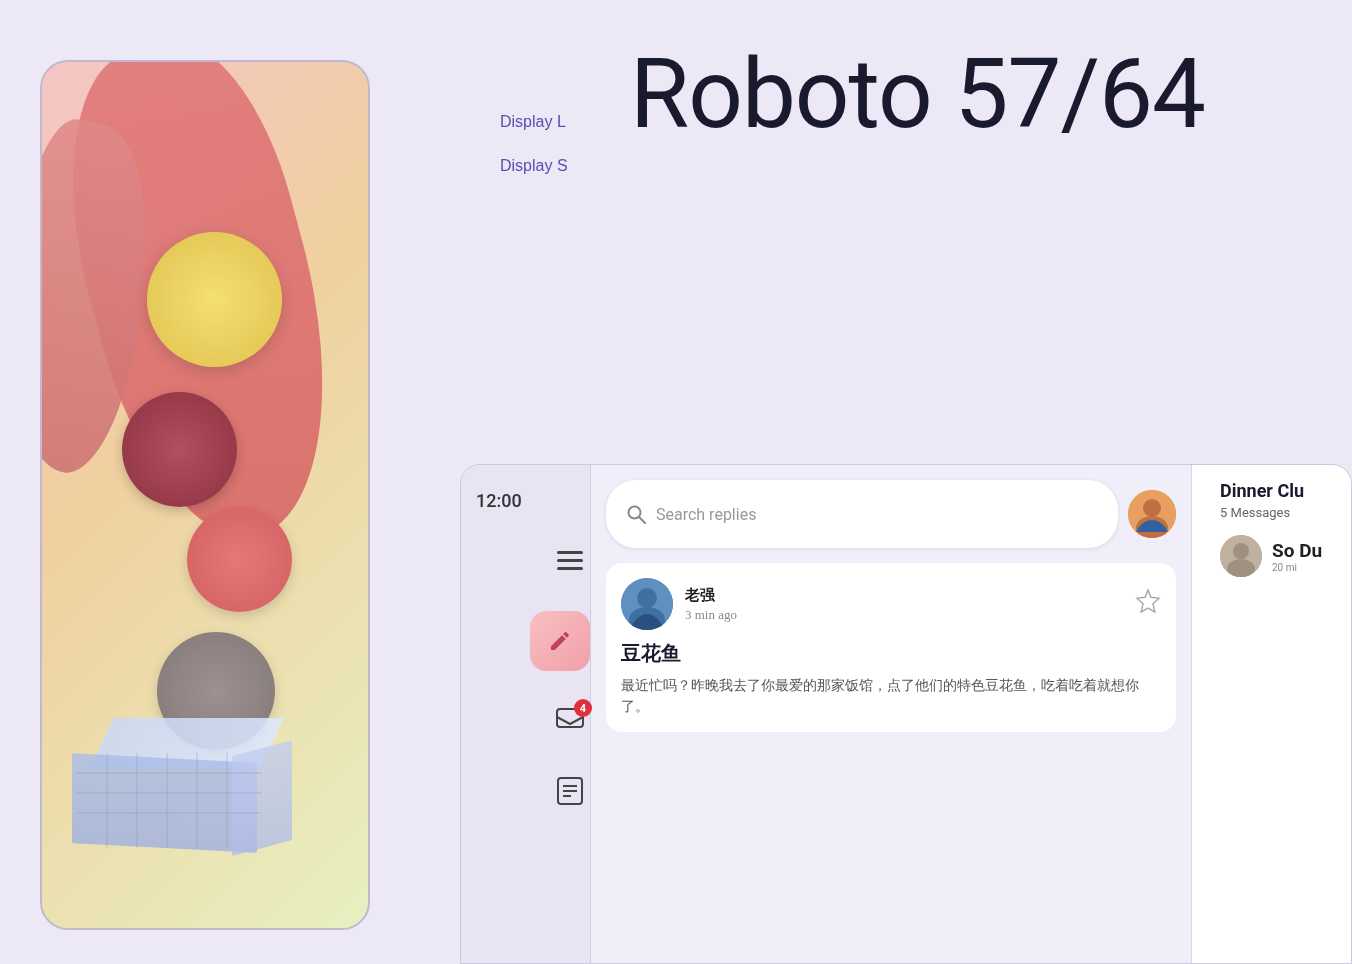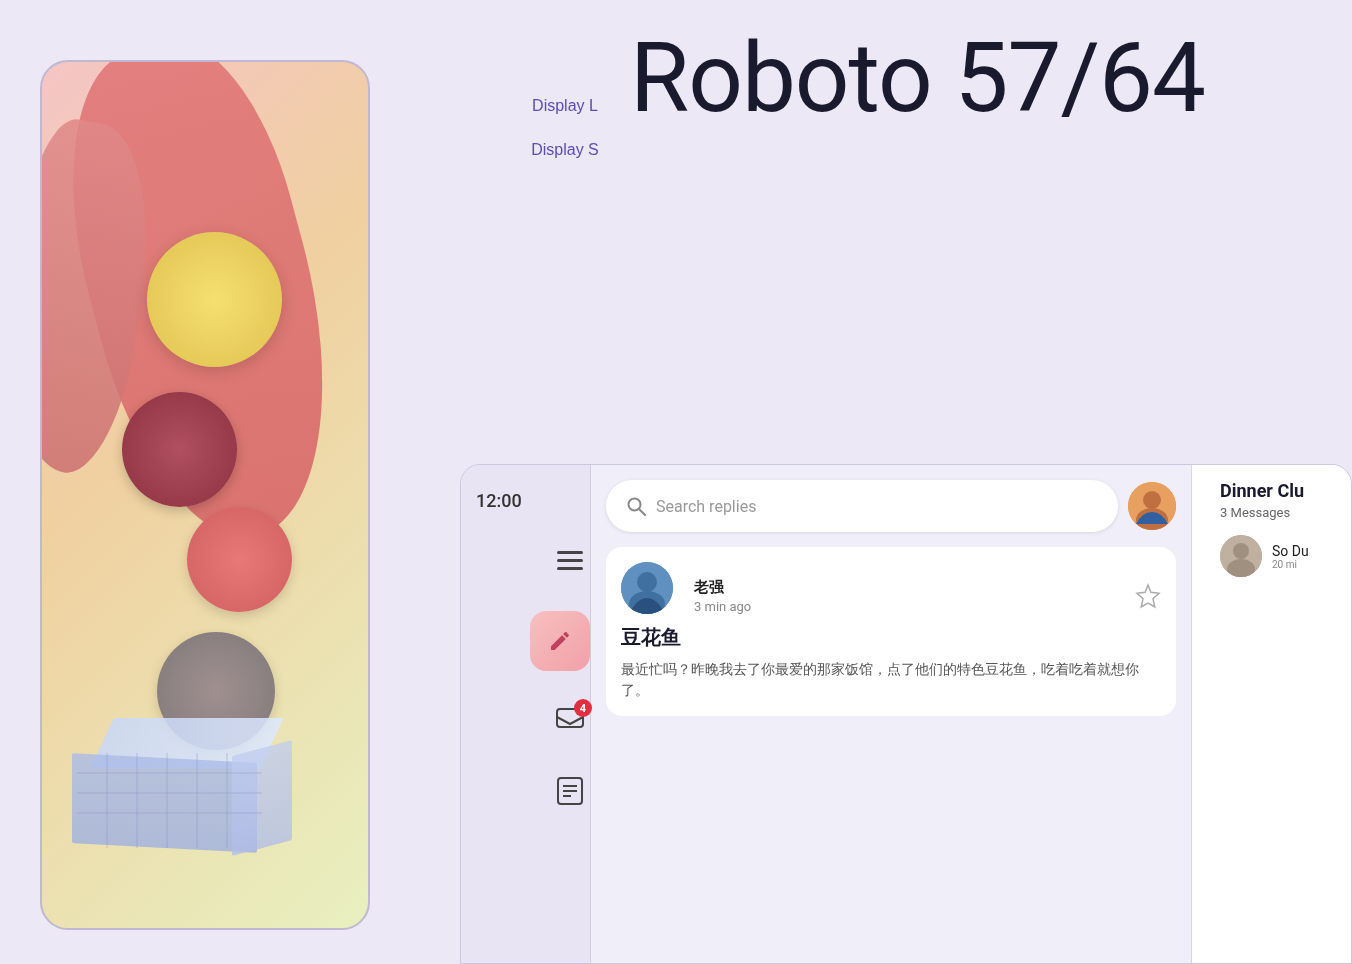--- a/index.html
+++ b/index.html
@@ -34,22 +34,21 @@
       overflow: hidden;
     }
 
     
     .typography-area {
       position: absolute;
       left: 460px;
       top: 0;
       right: 0;
       height: 450px;
-      padding: 30px 40px;
-      text-align: center;
+      padding: 46px 40px;
     }
 
     .type-row {
       display: flex;
       align-items: baseline;
       margin-bottom: 10px;
     }
 
     .type-label {
       color: #5c4db1;
@@ -189,21 +188,21 @@
       padding: 15px 15px 10px;
       display: flex;
       align-items: center;
       gap: 10px;
     }
 
     .msg-search-input {
       flex: 1;
       background: white;
       border-radius: 30px;
-      padding: 16px 20px;
+      padding: 24px 20px;
       display: flex;
       align-items: center;
       gap: 10px;
       box-shadow: 0 1px 4px rgba(0,0,0,0.1);
     }
 
     .search-placeholder {
       color: #999;
       font-size: 16px;
     }
@@ -222,23 +221,24 @@
 
     .msg-conversation {
       background: white;
       margin: 5px 15px;
       border-radius: 16px;
       padding: 15px;
     }
 
     .msg-conv-header {
       display: flex;
-      align-items: flex-end;
-      gap: 21px;
+      align-items: center;
+      gap: 12px;
       margin-bottom: 10px;
+      font-family: Liberation Serif, serif;
     }
 
     .msg-conv-avatar {
       width: 52px;
       height: 52px;
       border-radius: 50%;
       background: linear-gradient(135deg, #6090c0, #4070a0);
       overflow: hidden;
       flex-shrink: 0;
     }
@@ -314,22 +314,22 @@
       background: linear-gradient(135deg, #c0b0a0, #a09080);
       flex-shrink: 0;
       overflow: hidden;
     }
 
     .msg-right-info {
       flex: 1;
     }
 
     .msg-right-name {
-      font-size: 14px;
-      font-weight: 400;
+      font-size: 19px;
+      font-weight: 700;
       color: #222;
     }
 
     .msg-right-time {
       font-size: 10px;
       color: #888;
     }
 
     .msg-right-preview {
       font-size: 13px;
@@ -477,21 +477,21 @@
       </div>
 
       <div class="msg-conv-subject">豆花鱼</div>
       <div class="msg-conv-preview">最近忙吗？昨晚我去了你最爱的那家饭馆，点了他们的特色豆花鱼，吃着吃着就想你了。</div>
     </div>
 
   </div>
 
   <div class="msg-right-panel">
     <div class="msg-right-title">Dinner Clu</div>
-    <div class="msg-right-subtitle">3 Messages</div>
+    <div class="msg-right-subtitle">5 Messages</div>
 
     <div class="msg-right-item">
       <div class="msg-right-avatar">
         <svg width="42" height="42" viewBox="0 0 42 42">
           <circle cx="21" cy="21" r="21" fill="#c0b0a0"></circle>
           <circle cx="21" cy="16" r="8" fill="#a09080"></circle>
           <ellipse cx="21" cy="34" rx="14" ry="10" fill="#a09080"></ellipse>
         </svg>
       </div>
       <div class="msg-right-info">

